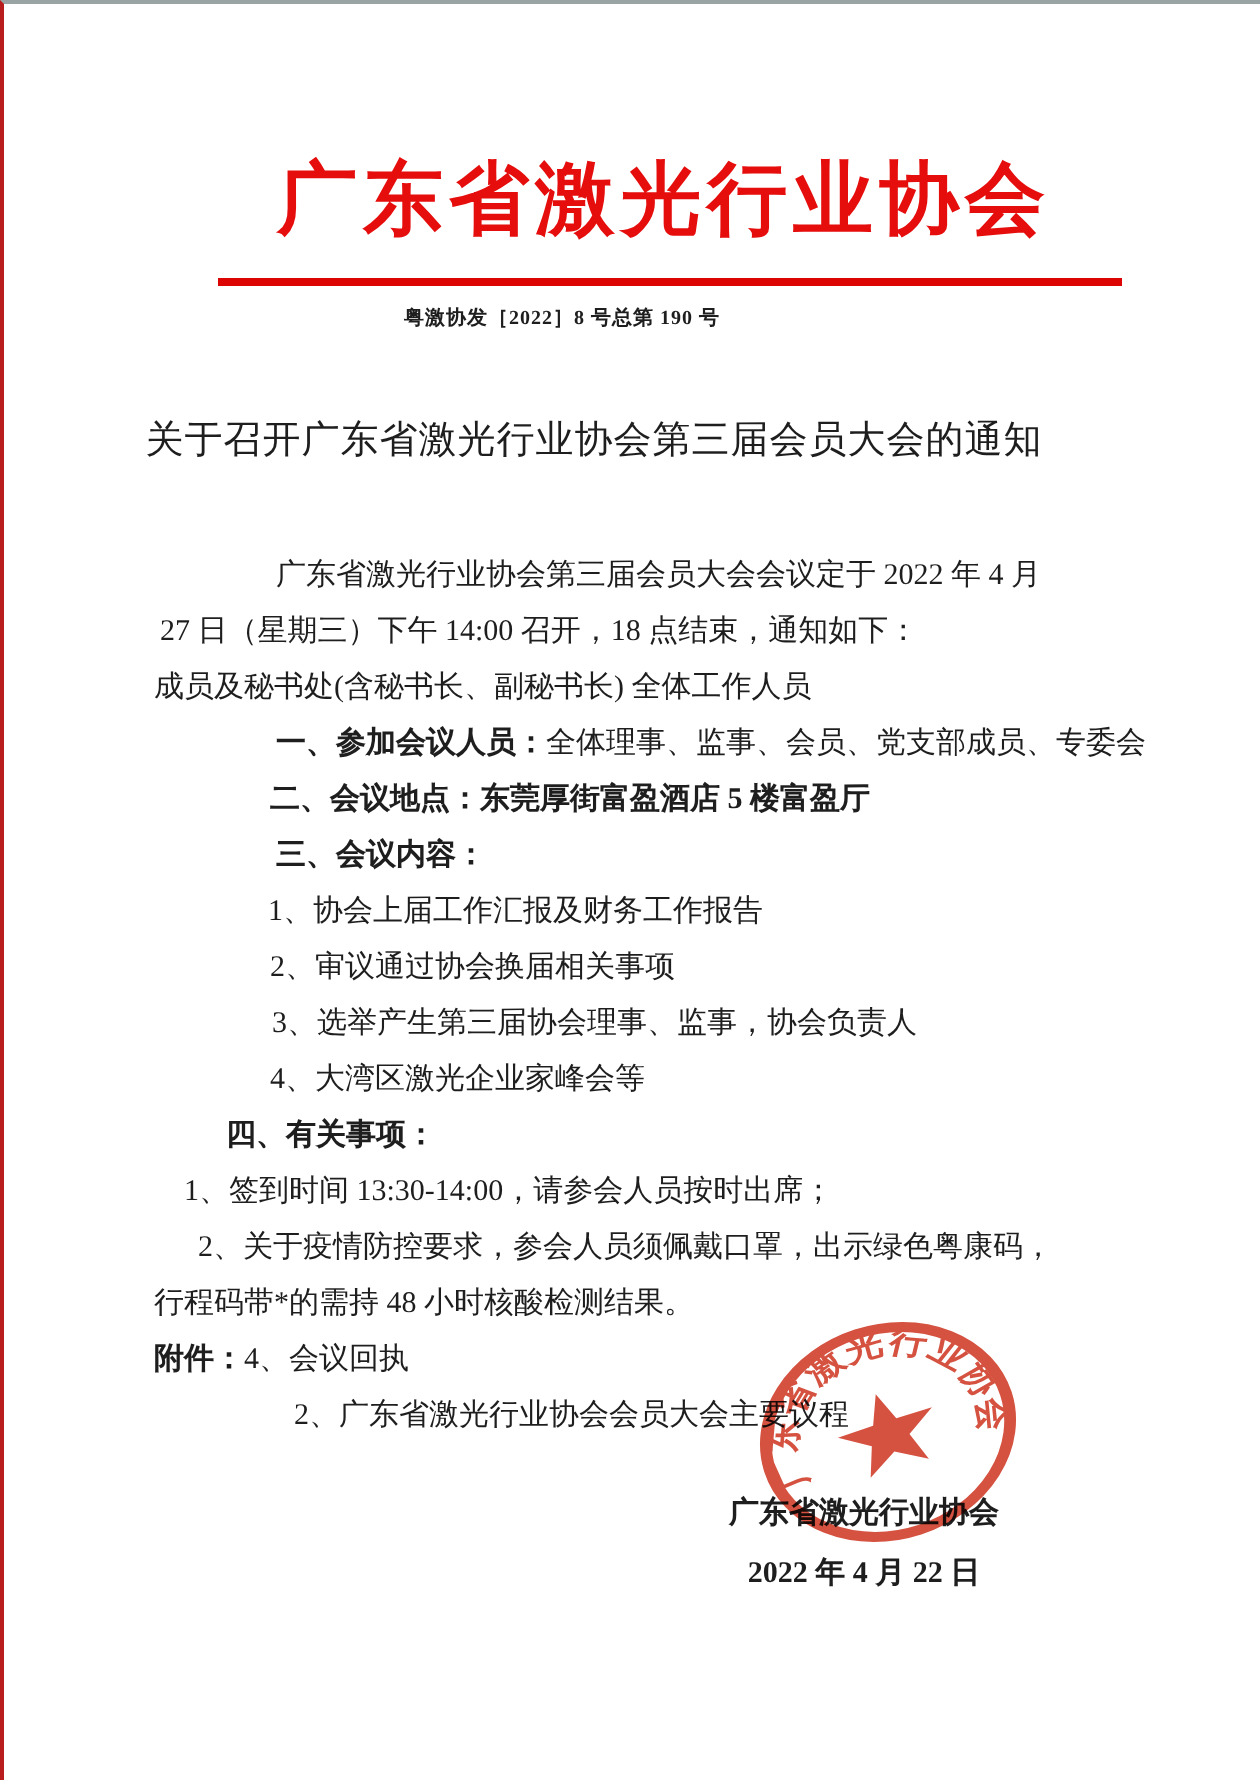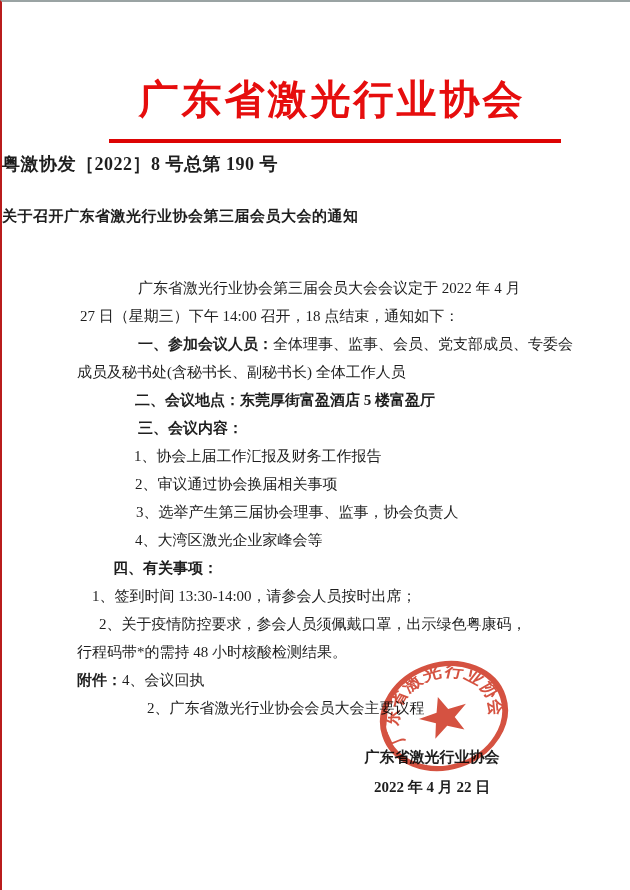--- a/index.html
+++ b/index.html
@@ -20,26 +20,26 @@
     font-family:"Liberation Sans", sans-serif;
     font-weight:bold; font-size:40px; letter-spacing:3px;
     color:#e60d0d; white-space:nowrap;
   }
   .header-rule {
     position:absolute; left:107px; top:137px;
     width:452px; height:4px; background:#dd0404;
   }
   .doc-number {
     position:absolute; top:150px; left:0; width:558px;
-    text-align:left; font-weight:bold; font-size:18px;
+    text-align:center; font-weight:bold; font-size:10px;
     letter-spacing:0.5px; white-space:nowrap;
   }
   .notice-title {
     position:absolute; top:205px; left:0; width:590px;
-    font-weight:bold; font-size:15px;
+    text-align:center; font-weight:normal; font-size:19px;
     letter-spacing:0.5px; white-space:nowrap;
   }
   .body-block {
     position:absolute; left:75px; top:272px; width:500px;
     font-size:15px; line-height:28px;
   }
   .line { height:28px; white-space:nowrap; }
   .line b { font-weight:bold; }
   .signature-block {
     position:absolute; left:330px; top:740px; width:200px;
@@ -69,22 +69,22 @@
 
   <div class="header-rule"></div>
 
   <div class="doc-number">粤激协发［2022］8 号总第 190 号</div>
 
   <div class="notice-title">关于召开广东省激光行业协会第三届会员大会的通知</div>
 
   <div class="body-block">
     <div class="line" style="padding-left:61px"><b></b><span>广东省激光行业协会第三届会员大会会议定于 2022 年 4 月</span></div>
     <div class="line" style="padding-left:3px"><b></b><span>27 日（星期三）下午 14:00 召开，18 点结束，通知如下：</span></div>
+    <div class="line" style="padding-left:0px"><b></b><span>成员及秘书处(含秘书长、副秘书长) 全体工作人员</span></div>
     <div class="line" style="padding-left:61px"><b>一、参加会议人员：</b><span>全体理事、监事、会员、党支部成员、专委会</span></div>
-    <div class="line" style="padding-left:0px"><b></b><span>成员及秘书处(含秘书长、副秘书长) 全体工作人员</span></div>
     <div class="line" style="padding-left:58px"><b>二、会议地点：东莞厚街富盈酒店 5 楼富盈厅</b><span></span></div>
     <div class="line" style="padding-left:61px"><b>三、会议内容：</b><span></span></div>
     <div class="line" style="padding-left:57px"><b></b><span>1、协会上届工作汇报及财务工作报告</span></div>
     <div class="line" style="padding-left:58px"><b></b><span>2、审议通过协会换届相关事项</span></div>
     <div class="line" style="padding-left:59px"><b></b><span>3、选举产生第三届协会理事、监事，协会负责人</span></div>
     <div class="line" style="padding-left:58px"><b></b><span>4、大湾区激光企业家峰会等</span></div>
     <div class="line" style="padding-left:36px"><b>四、有关事项：</b><span></span></div>
     <div class="line" style="padding-left:15px"><b></b><span>1、签到时间 13:30-14:00，请参会人员按时出席；</span></div>
     <div class="line" style="padding-left:22px"><b></b><span>2、关于疫情防控要求，参会人员须佩戴口罩，出示绿色粤康码，</span></div>
     <div class="line" style="padding-left:0px"><b></b><span>行程码带*的需持 48 小时核酸检测结果。</span></div>

